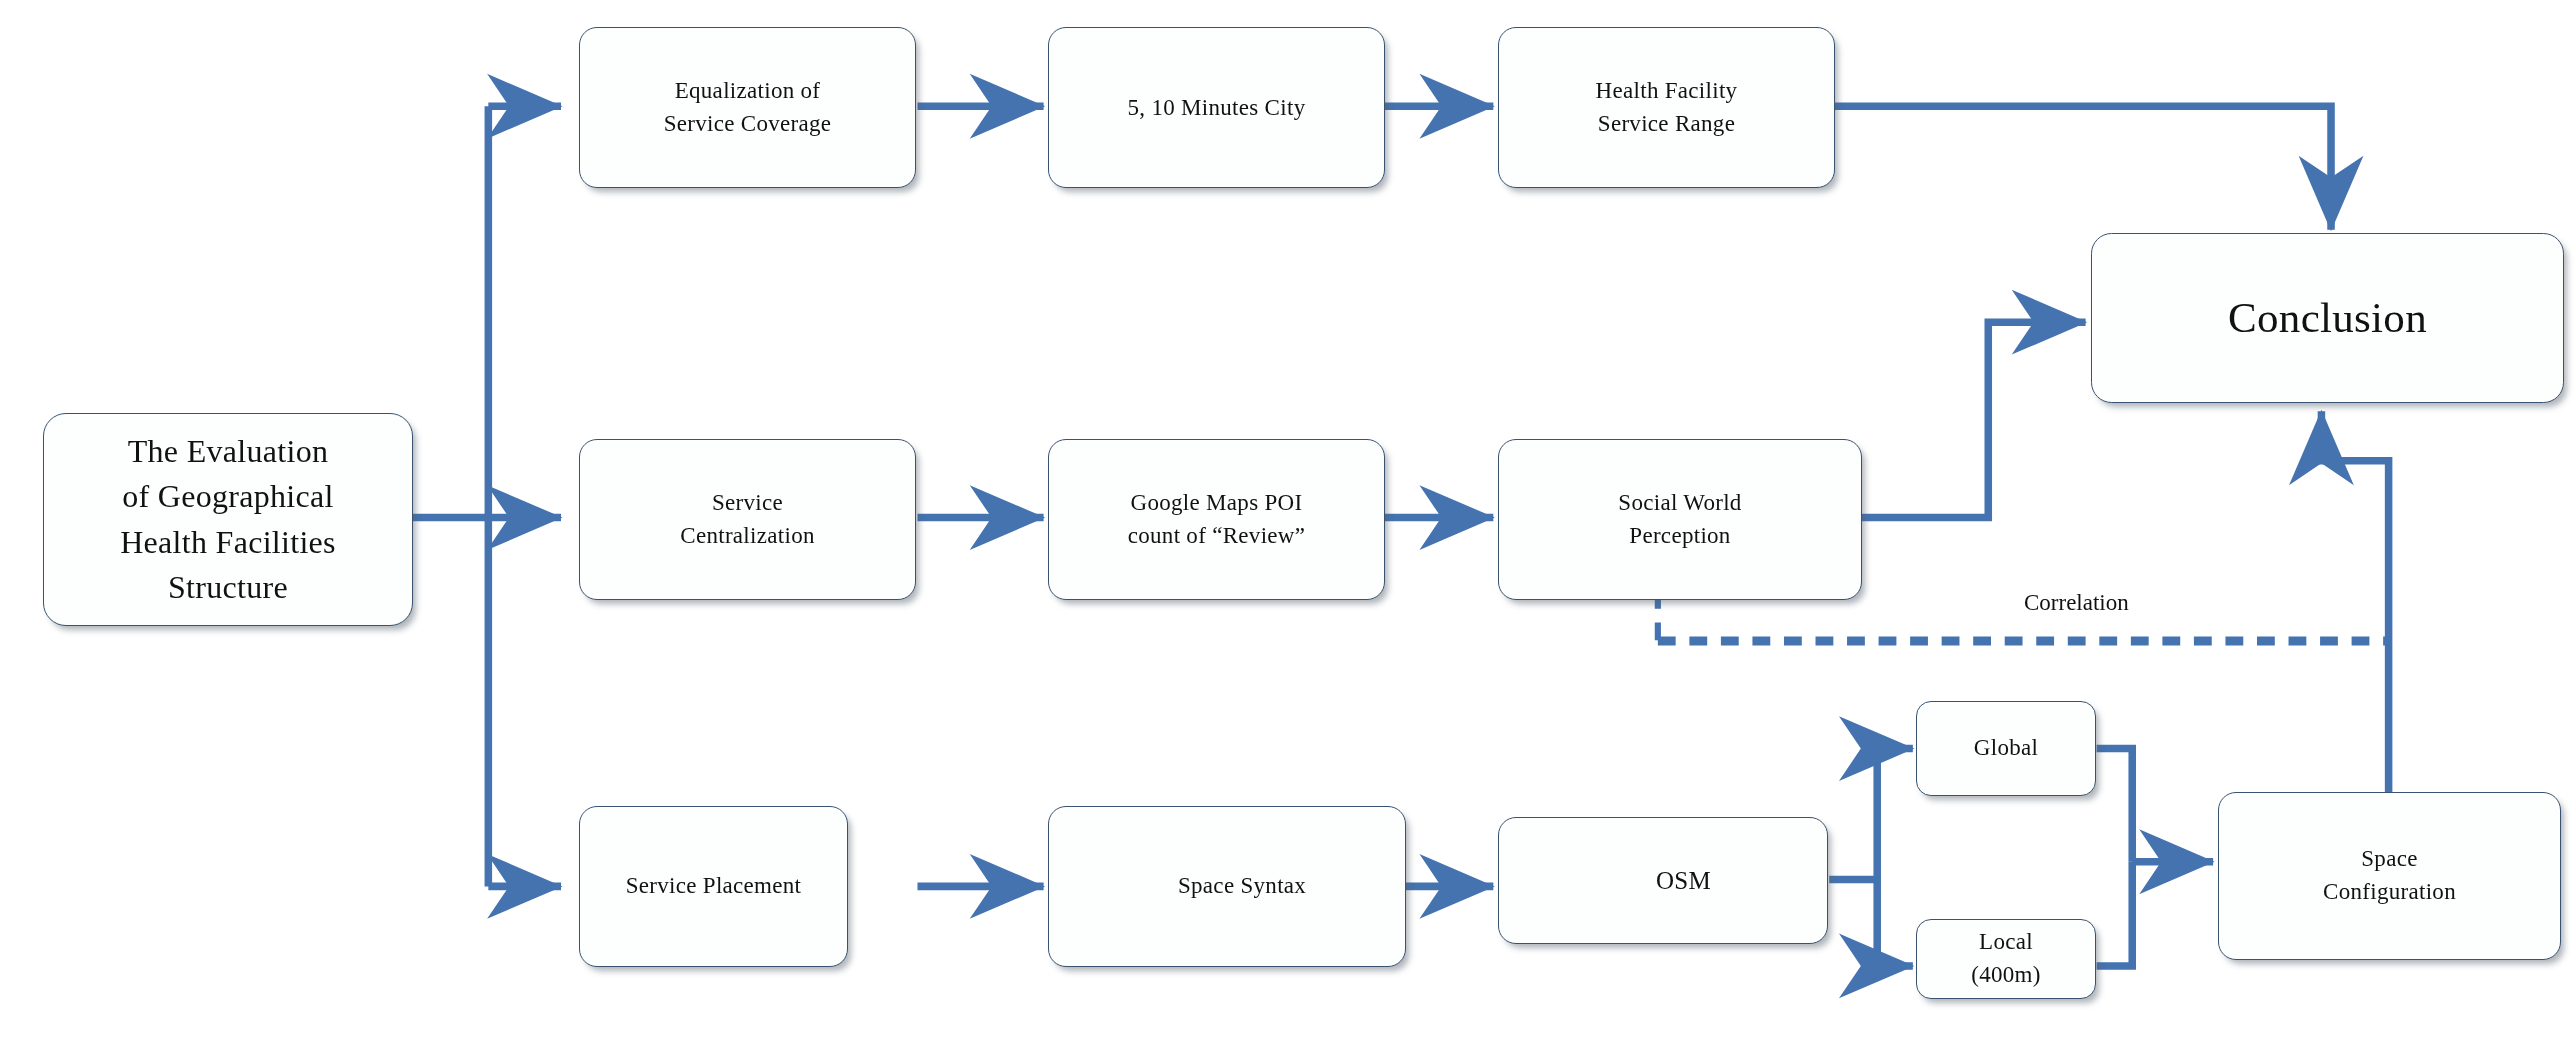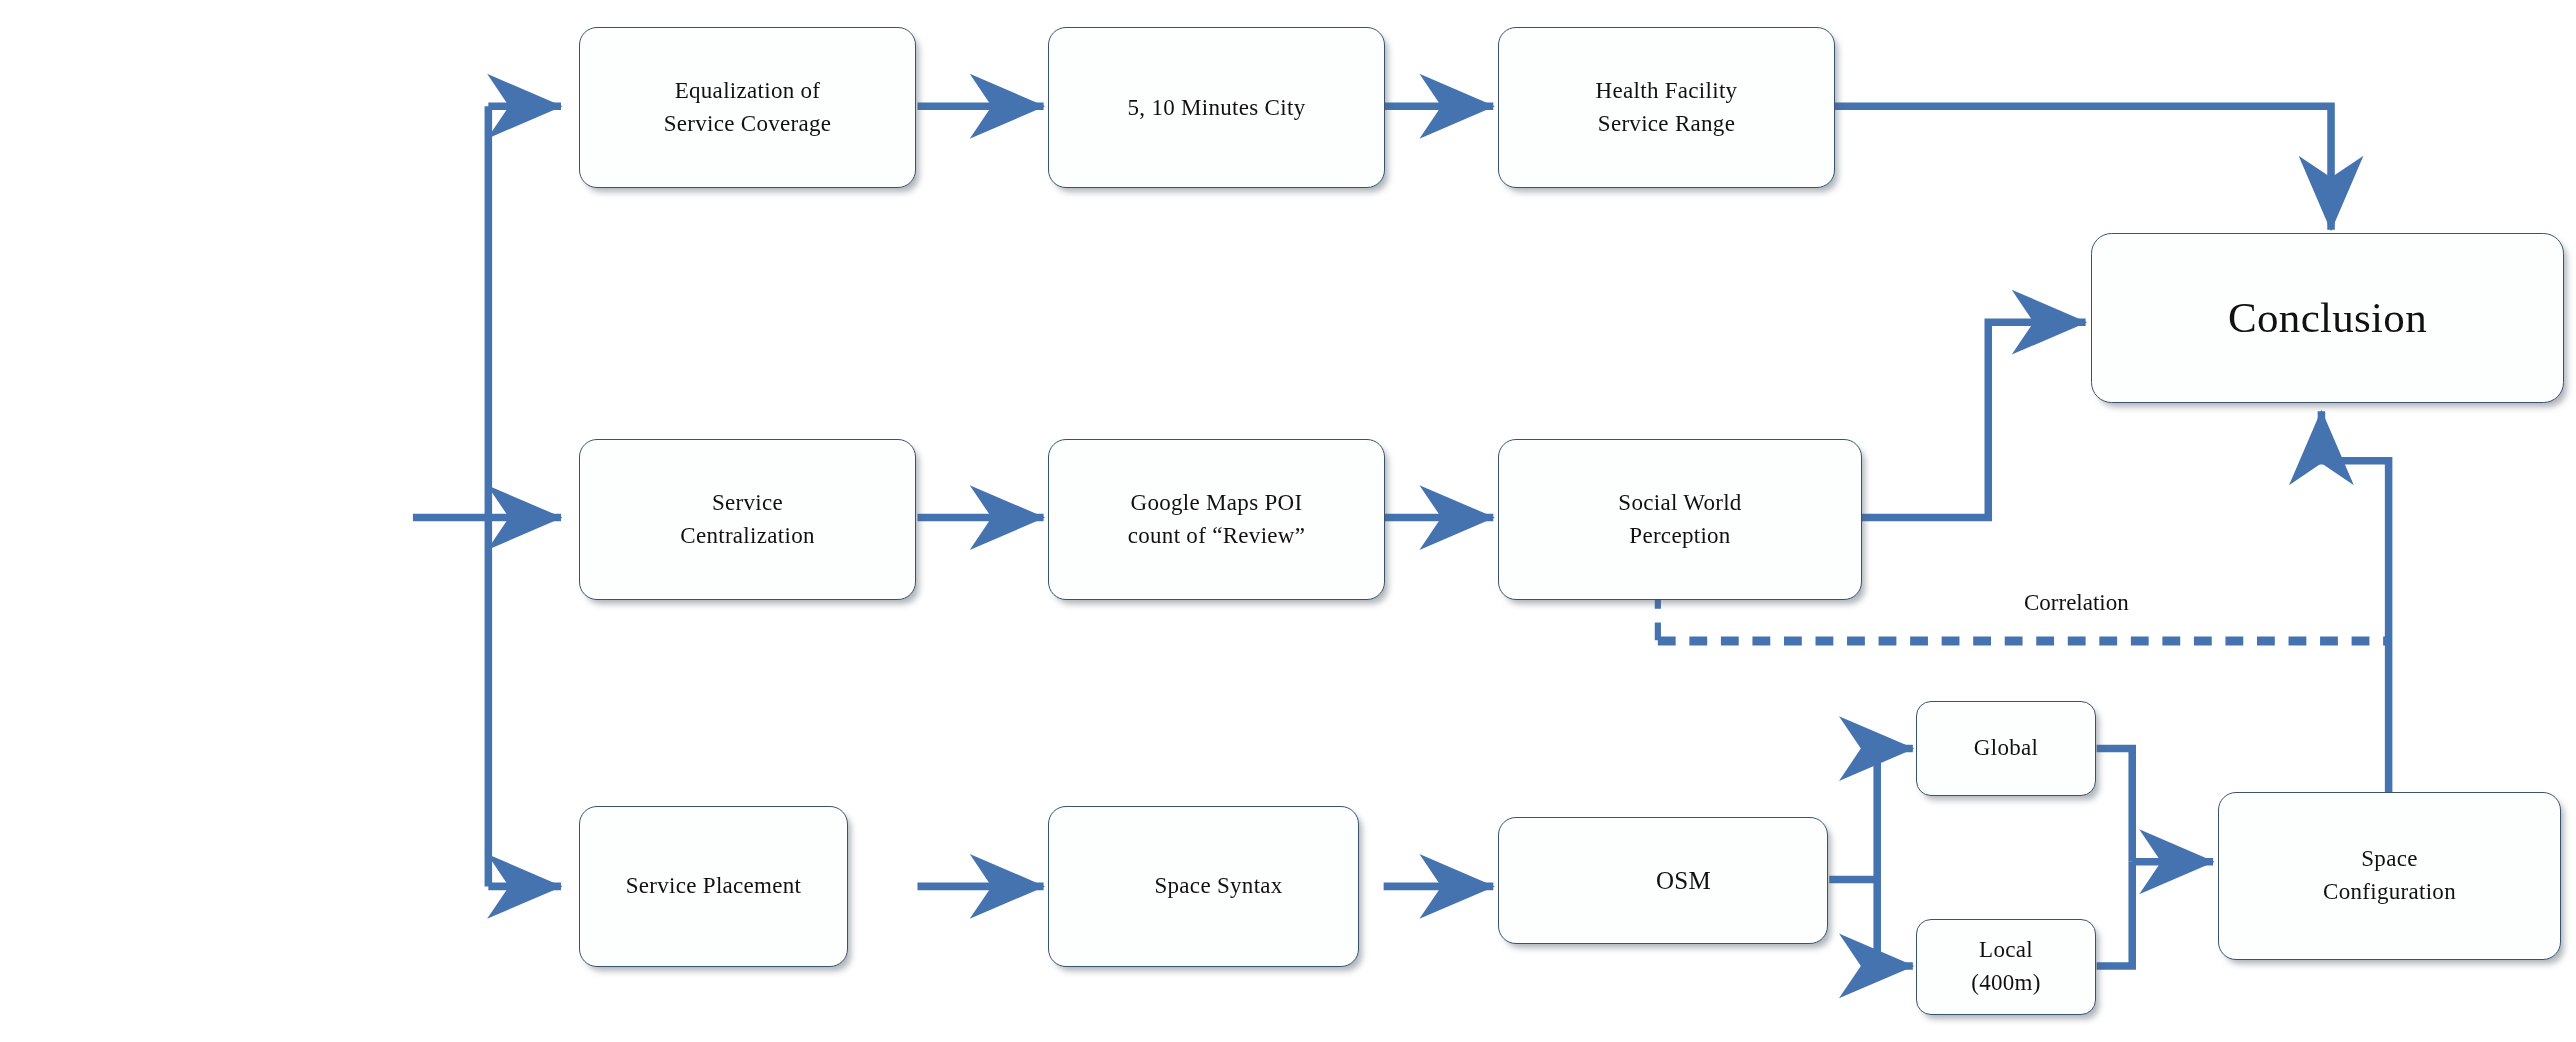--- a/index.html
+++ b/index.html
@@ -101,20 +101,26 @@
 
       <path d="M3484,1160 L3484,672 L3386,672 L3386,600" marker-end="url(#arrowhead)"></path>
     </g>
 
     <g stroke="#4573b0" fill="none" stroke-linecap="butt">
       <path d="M2418,862 L2418,935" stroke-width="9" stroke-dasharray="26 20"></path>
       <path d="M2418,935 L3484,935" stroke-width="13" stroke-dasharray="26 20"></path>
     </g>
   </svg>
 
+  <div class="node" style="left:43px; top:413px; width:370px; height:213px; font-size:32px; border-radius:23px;">
+    <span class="node-label">The Evaluation
+of Geographical
+Health Facilities
+Structure</span>
+  </div>
 
   <div class="node" style="left:579px; top:27.4px; width:337px; height:161px; font-size:23px;">
     <span class="node-label">Equalization  of
 Service  Coverage</span>
   </div>
 
   <div class="node" style="left:1048px; top:27.4px; width:337px; height:161px; font-size:23px;">
     <span class="node-label">5, 10 Minutes  City</span>
   </div>
 
@@ -135,33 +141,33 @@
 
   <div class="node" style="left:1498px; top:439px; width:364px; height:161px; font-size:23px;">
     <span class="node-label">Social  World
 Perception</span>
   </div>
 
   <div class="node" style="left:579px; top:806px; width:269px; height:161px; font-size:23px;">
     <span class="node-label">Service  Placement</span>
   </div>
 
-  <div class="node" style="left:1048px; top:806px; width:311px; height:161px; font-size:23px;padding-left:37px;">
+  <div class="node" style="left:1048px; top:806px; width:358px; height:161px; font-size:23px;padding-left:37px;">
     <span class="node-label">Space Syntax</span>
   </div>
 
   <div class="node" style="left:1498px; top:817px; width:330px; height:127px; font-size:25px;padding-left:48px;">
     <span class="node-label">OSM</span>
   </div>
 
   <div class="node" style="left:1916px; top:701px; width:180px; height:95px; font-size:23px; border-radius:15px;">
     <span class="node-label">Global</span>
   </div>
 
-  <div class="node" style="left:1916px; top:919px; width:180px; height:96px; font-size:23px; border-radius:15px;">
+  <div class="node" style="left:1916px; top:919px; width:180px; height:80px; font-size:23px; border-radius:15px;">
     <span class="node-label">Local
 (400m)</span>
   </div>
 
   <div class="node" style="left:2218px; top:792px; width:343px; height:168px; font-size:23px;">
     <span class="node-label">Space
 Configuration</span>
   </div>
 
   <div class="node" style="left:2091px; top:233px; width:473px; height:170px; font-size:43px; border-radius:20.6px;">

